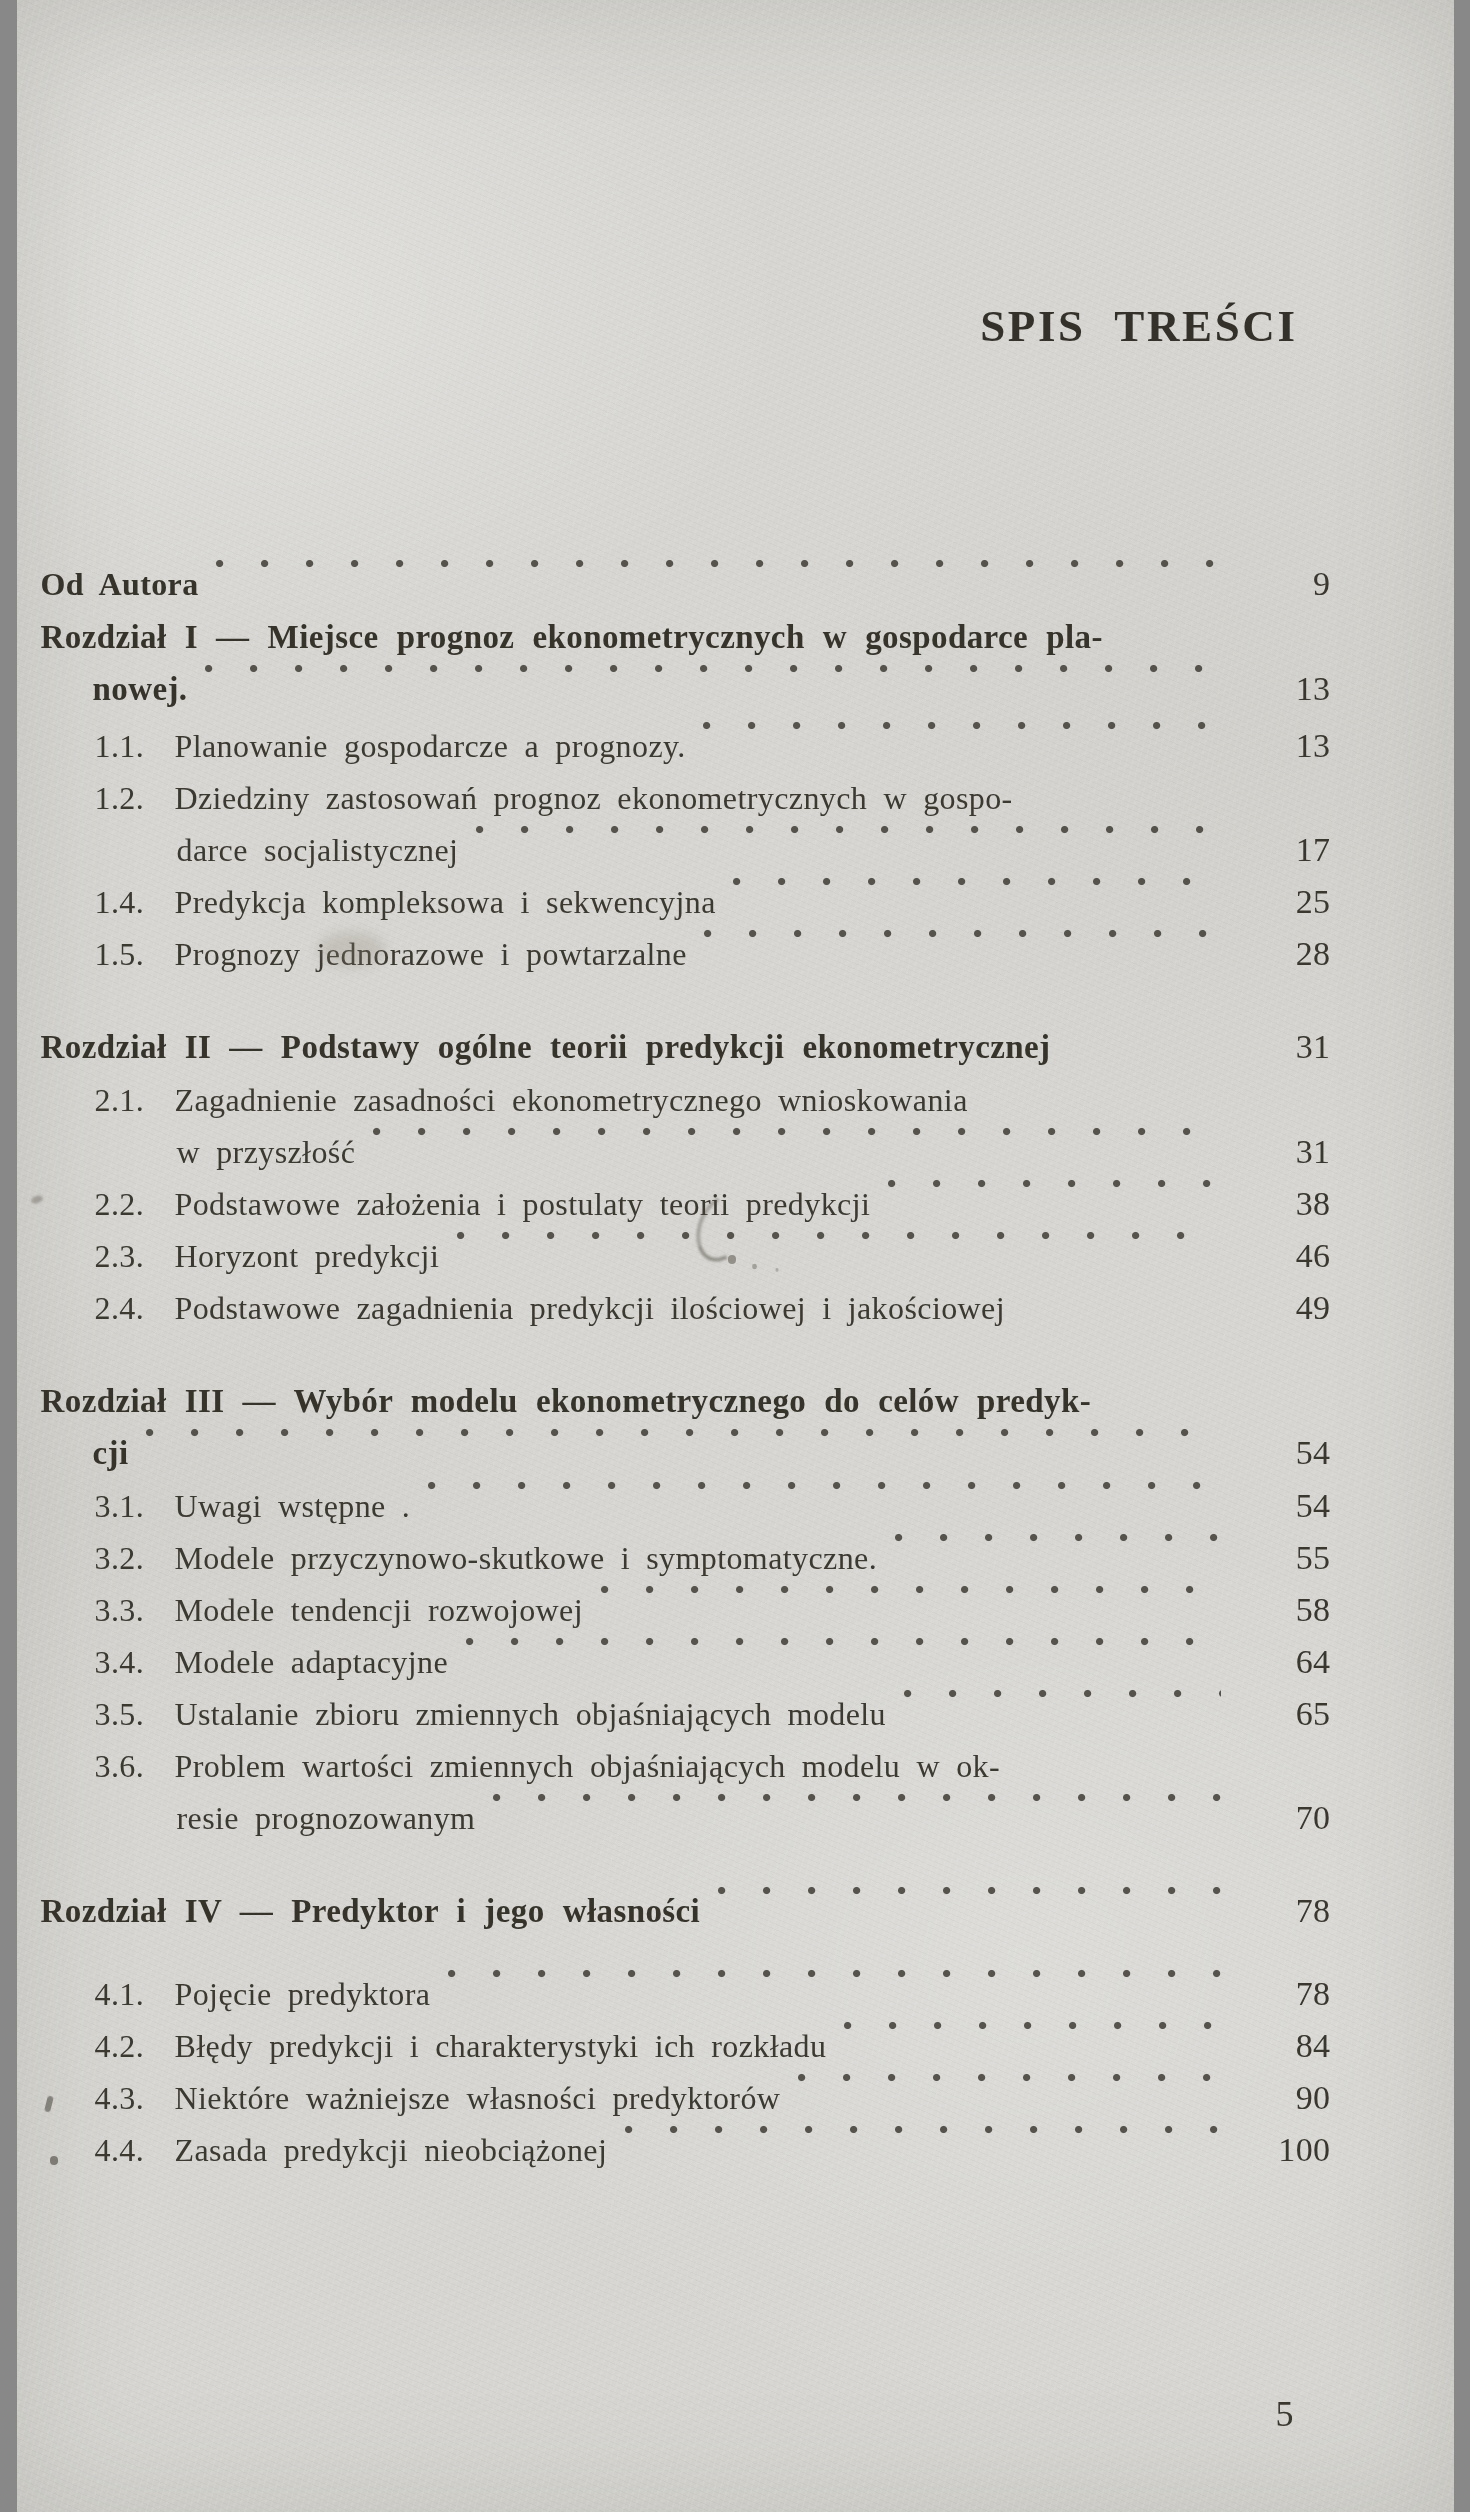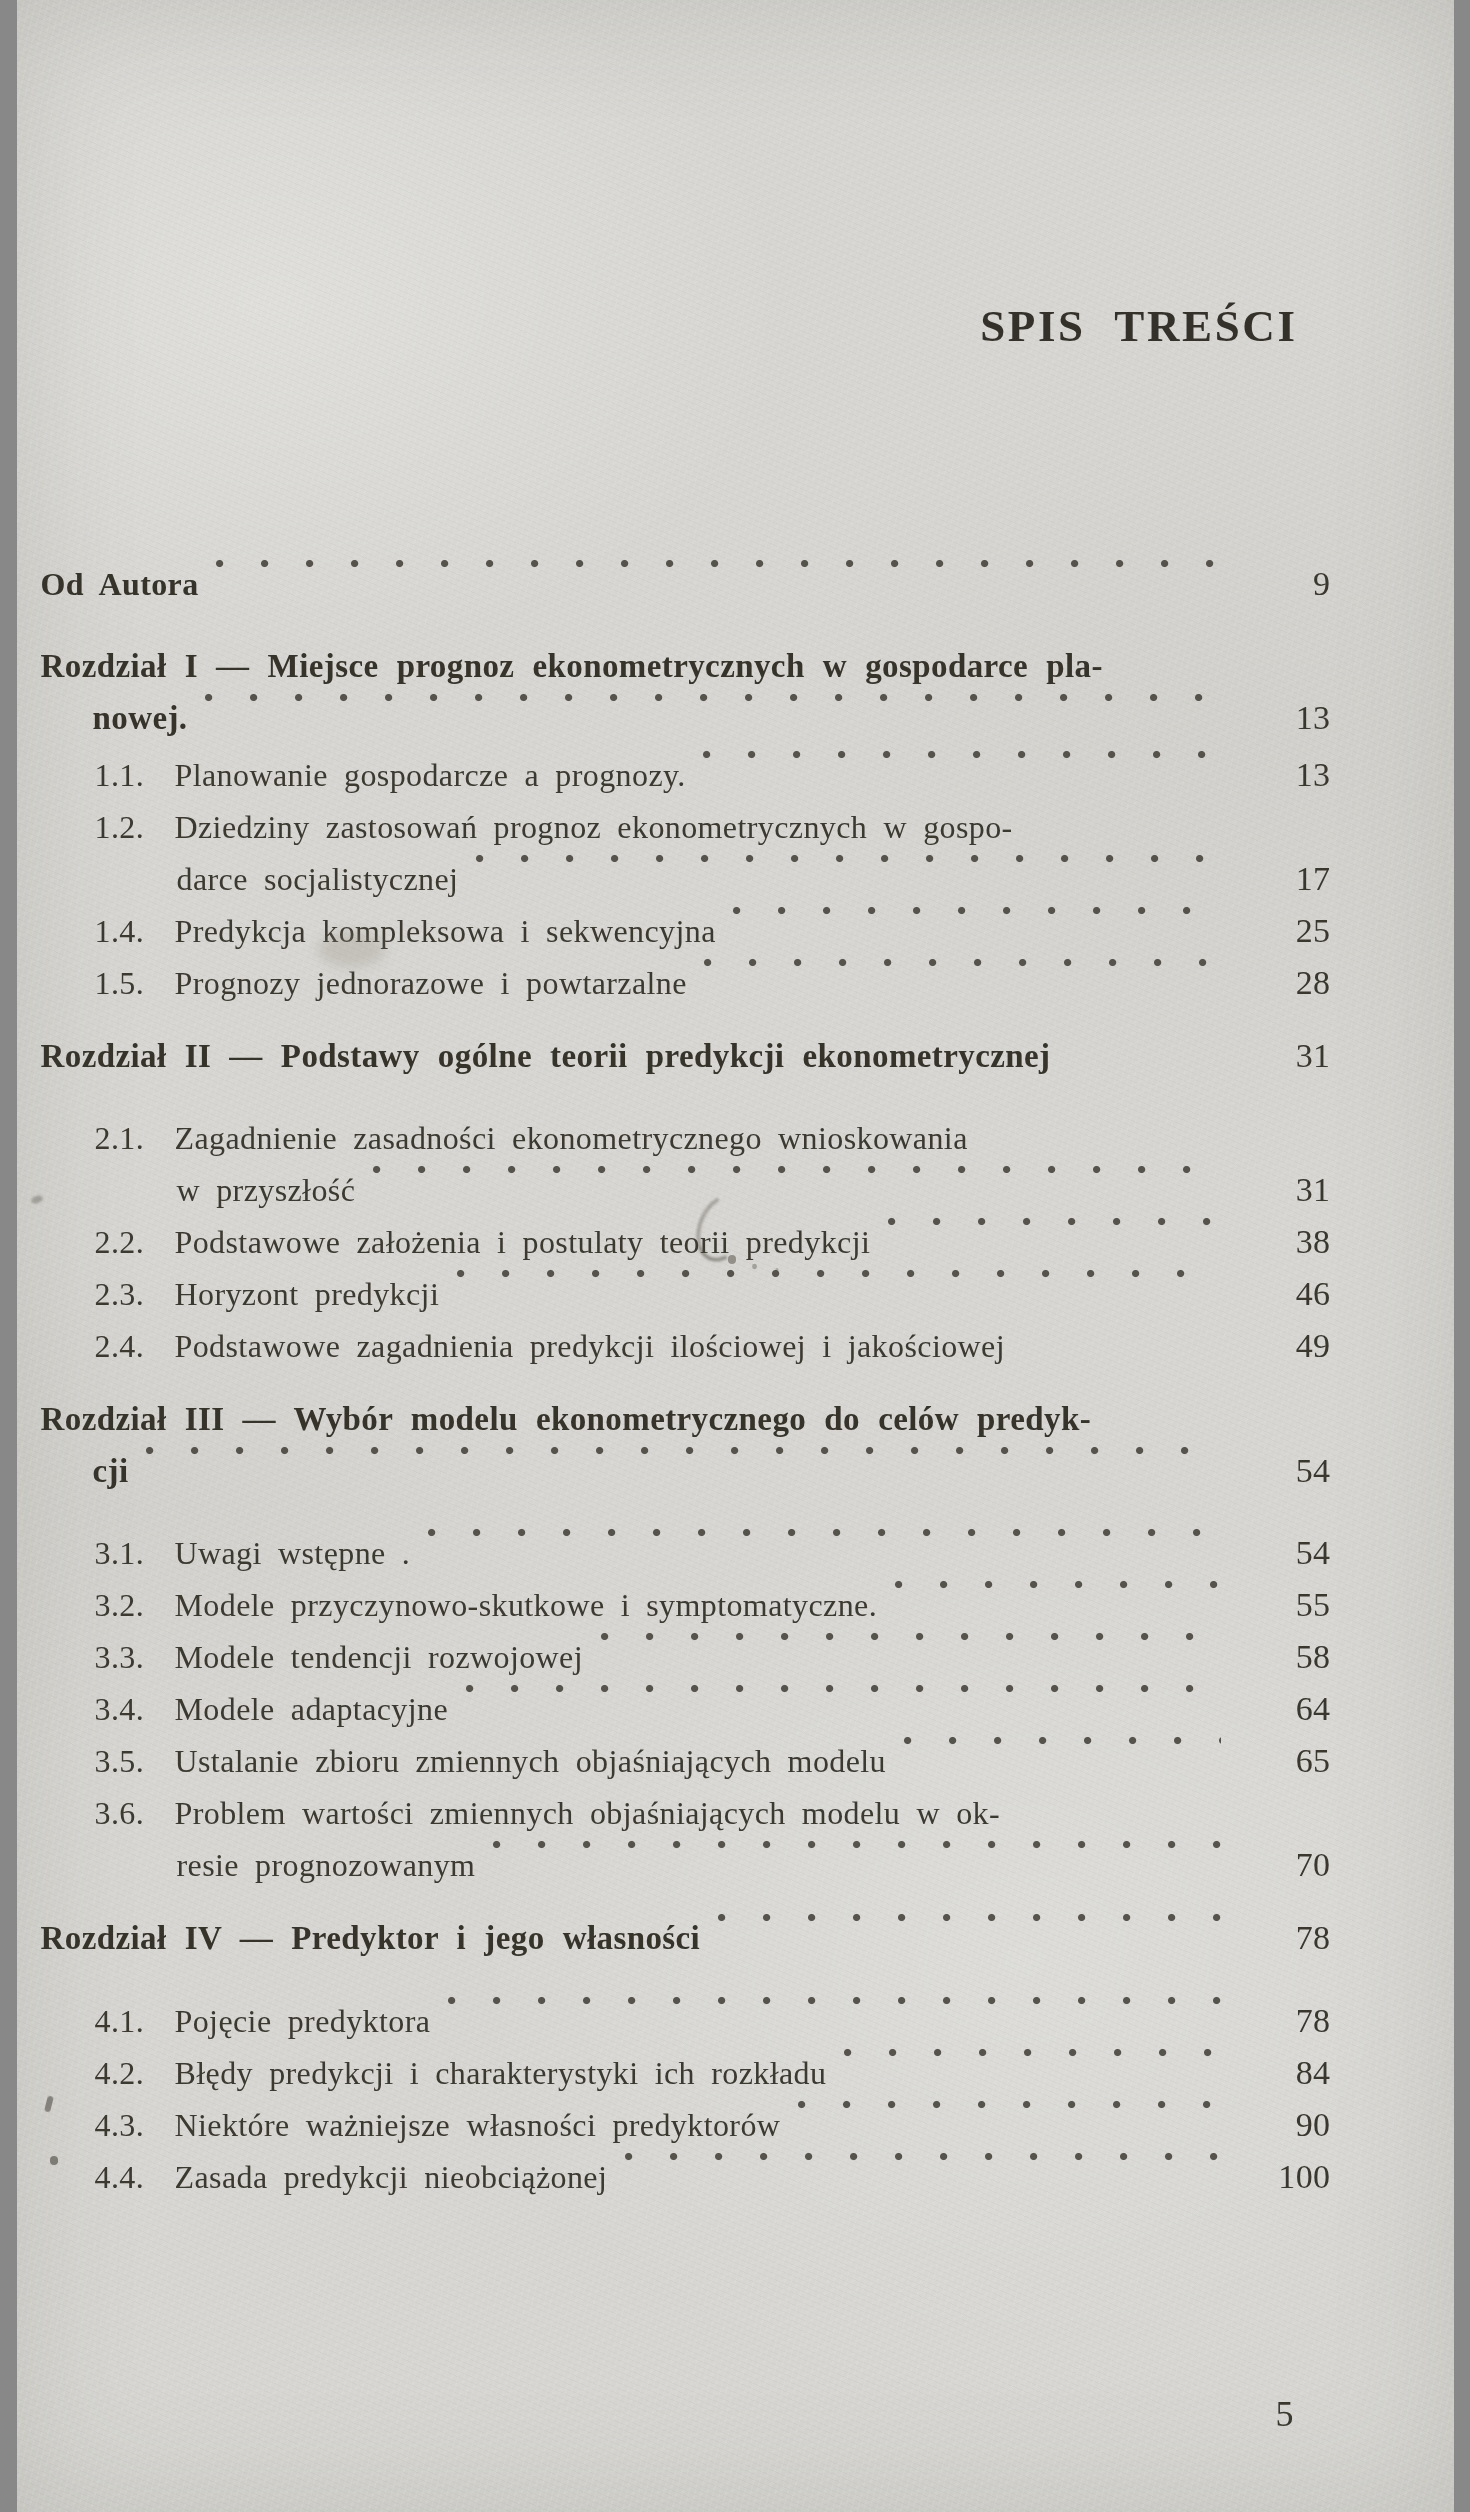--- a/index.html
+++ b/index.html
@@ -39,23 +39,23 @@
     white-space:nowrap;
   }
   .row .txt{flex:0 0 auto;}
   .row .num{display:inline-block;min-width:80px;}
   .chapter .txt{font-weight:700;font-size:33px;color:#36332b;word-spacing:9.5px;}
   .front .txt{font-weight:700;color:#36332b;}
   .ind-item{padding-left:54px;}
   .ind-item-cont{padding-left:136px;}
   .ind-chap-cont{padding-left:52px;}
   .g1{margin-top:5.2px;}
-  .g2{margin-top:30px;}
+  .g2{margin-top:1px;}
   .g3{margin-top:31px;}
-  .g4{margin-top:21px;}
+  .g4{margin-top:41px;}
   .leader{
     flex:1 1 auto;min-width:22.5px;height:11.2px;
     margin:0 36px 7.8px 15.6px;
     background-image:radial-gradient(circle at 5.6px 5.6px, #44413a 3.1px, rgba(0,0,0,0) 4.1px);
     background-size:45px 11.2px;
     background-repeat:repeat-x;
     background-position:left center;
     opacity:.88;
   }
   .leader.nodots{background:none;}

